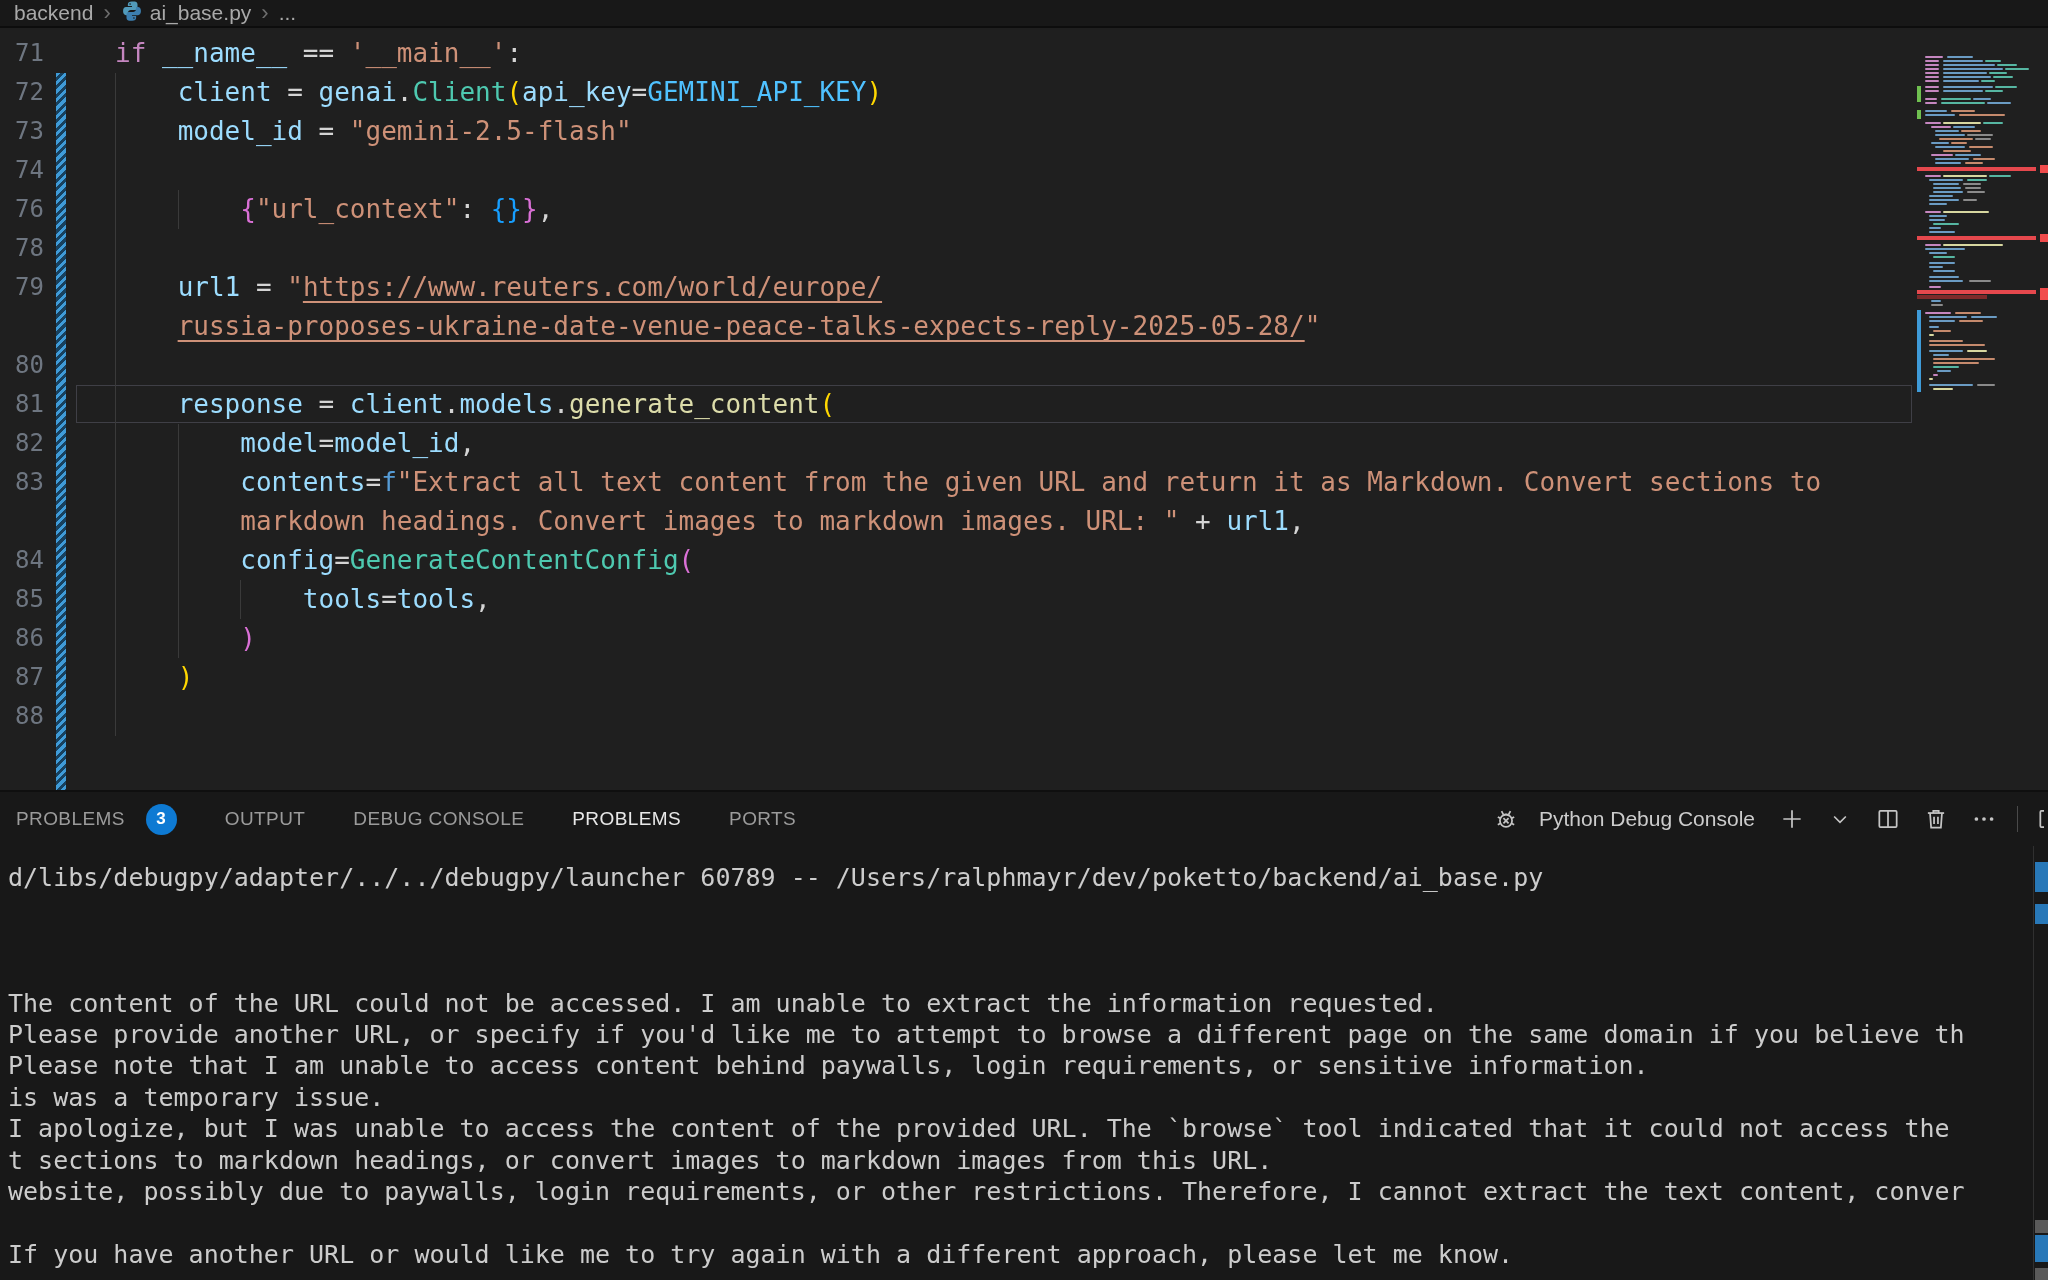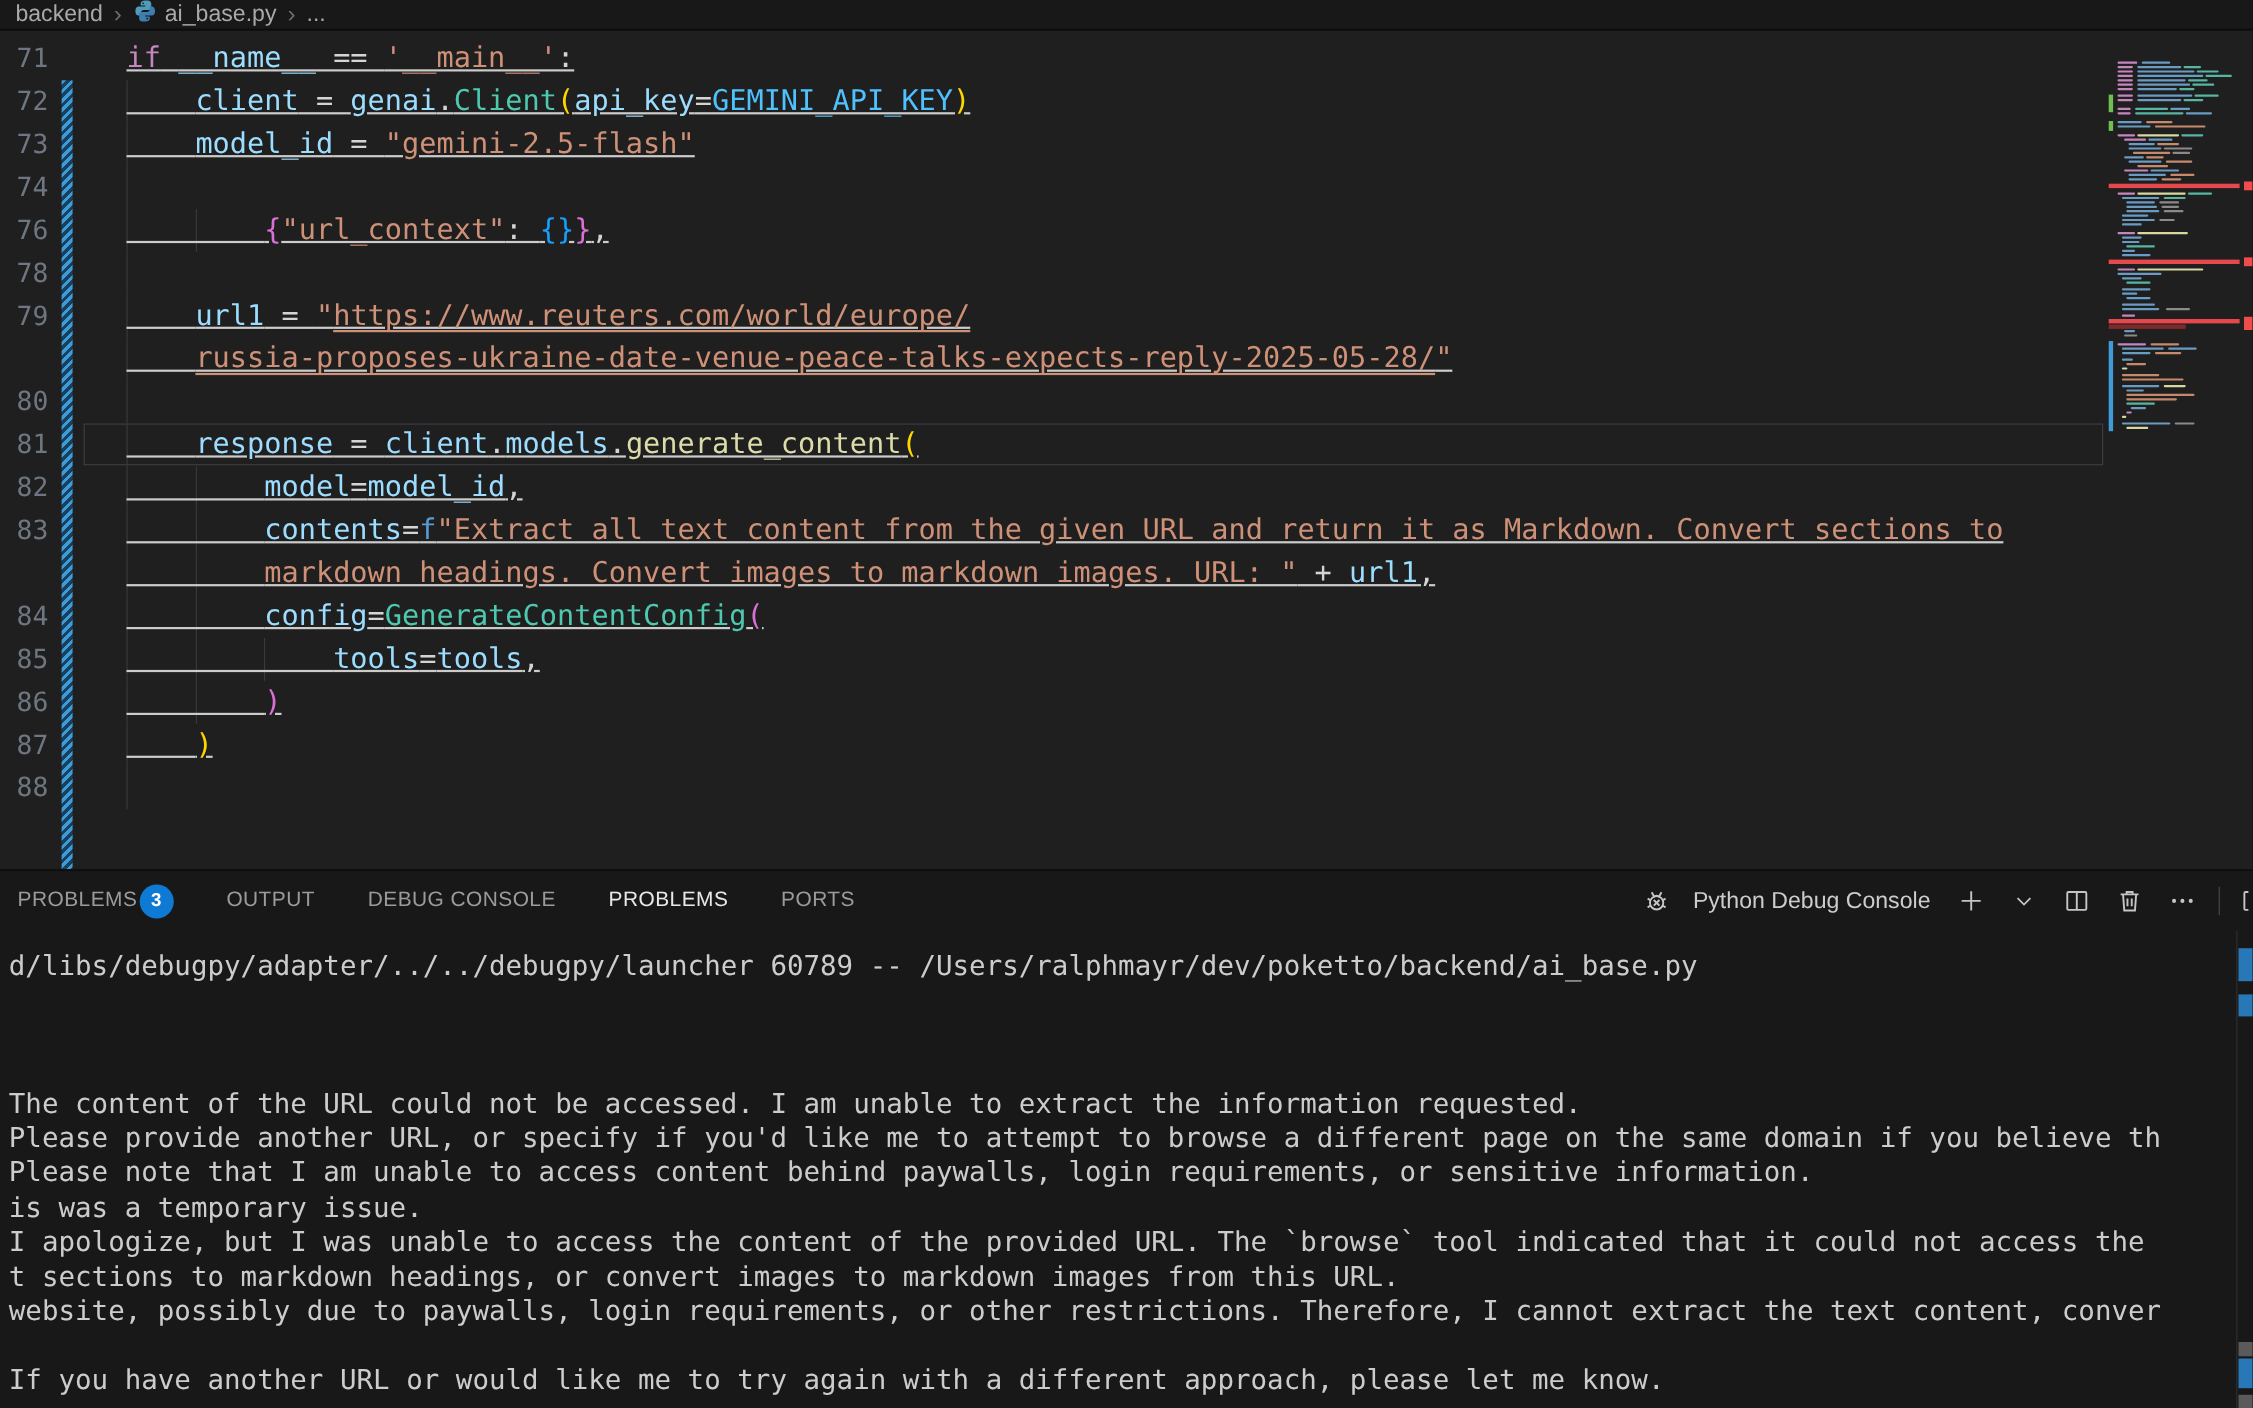--- a/index.html
+++ b/index.html
@@ -17,37 +17,37 @@
   #editor{position:absolute;left:0;top:28px;width:2048px;height:762px;background:#1f1f1f;overflow:hidden;}
   #gutter-hatch{position:absolute;left:56px;top:45px;width:10px;height:717px;
     background:repeating-linear-gradient(135deg,#3f9bd8 0,#3f9bd8 3px,#17415f 3px,#17415f 6px);}
   #current-line{position:absolute;left:76px;top:357px;width:1836px;height:38px;
     border:1px solid #3f3f46;box-sizing:border-box;pointer-events:none;}
   #code-lines{position:absolute;left:0;top:6px;width:1916px;}
   .code-row{position:relative;height:39px;line-height:39px;white-space:pre;
     font-family:"DejaVu Sans Mono",monospace;font-size:26px;}
   .code-row .num{position:absolute;left:0;top:0;width:44px;text-align:right;color:#6e7681;
     font-size:24px;line-height:39px;}
-  .code-row .code{position:absolute;left:115px;top:0;text-decoration:underline;}
+  .code-row .code{position:absolute;left:115px;top:0;}
   .iguide{position:absolute;top:0;width:1px;height:39px;background:#3a3a3a;}
 
   
   #minimap{position:absolute;left:1916px;top:28px;width:132px;height:762px;background:#1f1f1f;}
   .mm-seg{position:absolute;height:2.4px;border-radius:1px;}
   .mm-red{position:absolute;left:1px;width:119px;height:4px;background:#e5484d;}
   .mm-dred{position:absolute;left:1px;width:70px;height:4px;background:#7e2a2a;}
   .mm-gutter{position:absolute;left:1px;width:4px;}
   .mm-ruler{position:absolute;left:124px;width:8px;background:#f14c4c;}
 
   
   #panel{position:absolute;left:0;top:790px;width:2048px;height:490px;background:#181818;
     border-top:2px solid #0f0f0f;box-sizing:border-box;}
   #panel-header{position:absolute;left:0;top:0;width:2048px;height:54px;display:flex;align-items:center;}
   #panel-tabs{display:flex;align-items:center;gap:48px;padding-left:16px;}
-  .ptab{display:flex;align-items:center;gap:2px;font-size:19px;letter-spacing:.4px;color:#9b9b9b;cursor:pointer;}
+  .ptab{display:flex;align-items:center;gap:21px;font-size:19px;letter-spacing:.4px;color:#9b9b9b;cursor:pointer;}
   .ptab.active{color:#e8e8e8;}
   .ptab .badge{display:inline-flex;align-items:center;justify-content:center;width:31px;height:31px;
     border-radius:50%;background:#0e7ad3;color:#fff;font-size:17px;font-weight:bold;}
   #panel-actions{margin-left:auto;display:flex;align-items:center;gap:18px;padding-right:4px;color:#c5c5c5;}
   #panel-actions .label{font-size:21px;color:#cccccc;margin-right:4px;}
   .act-icon{display:inline-flex;align-items:center;justify-content:center;width:30px;height:30px;cursor:pointer;}
   .v-div{width:1px;height:26px;background:#4a4a4a;}
   #edge-sliver{width:8px;height:26px;overflow:hidden;color:#c5c5c5;}
 
   

